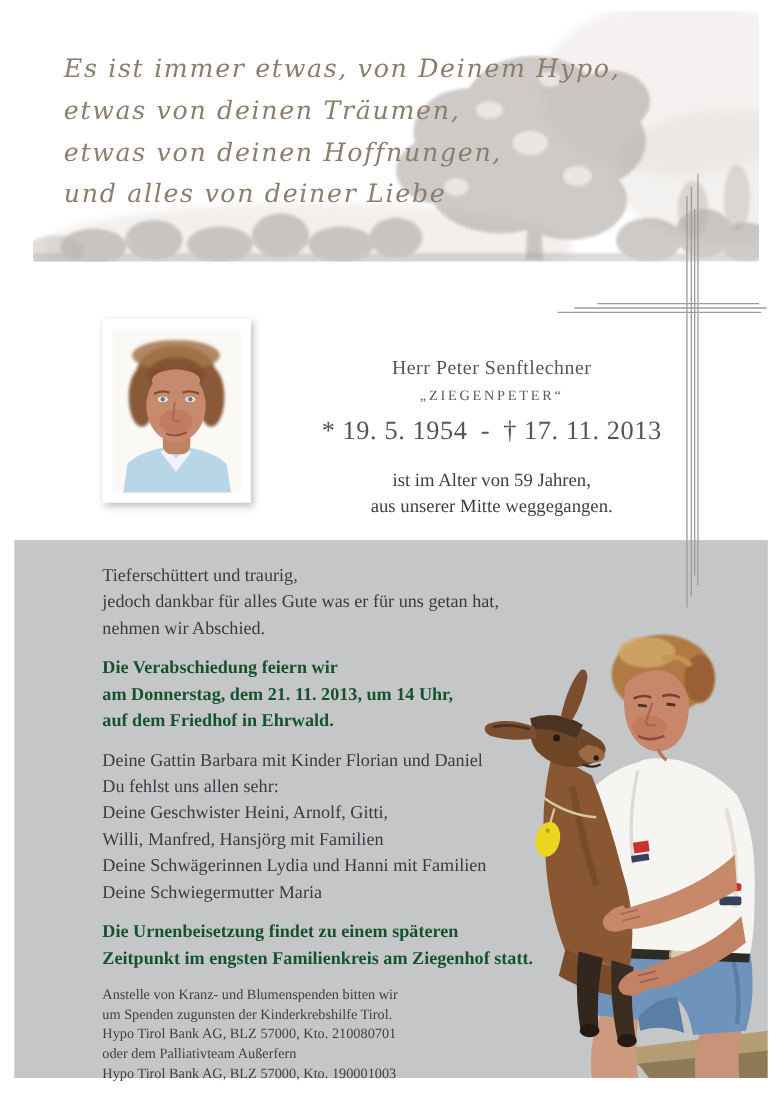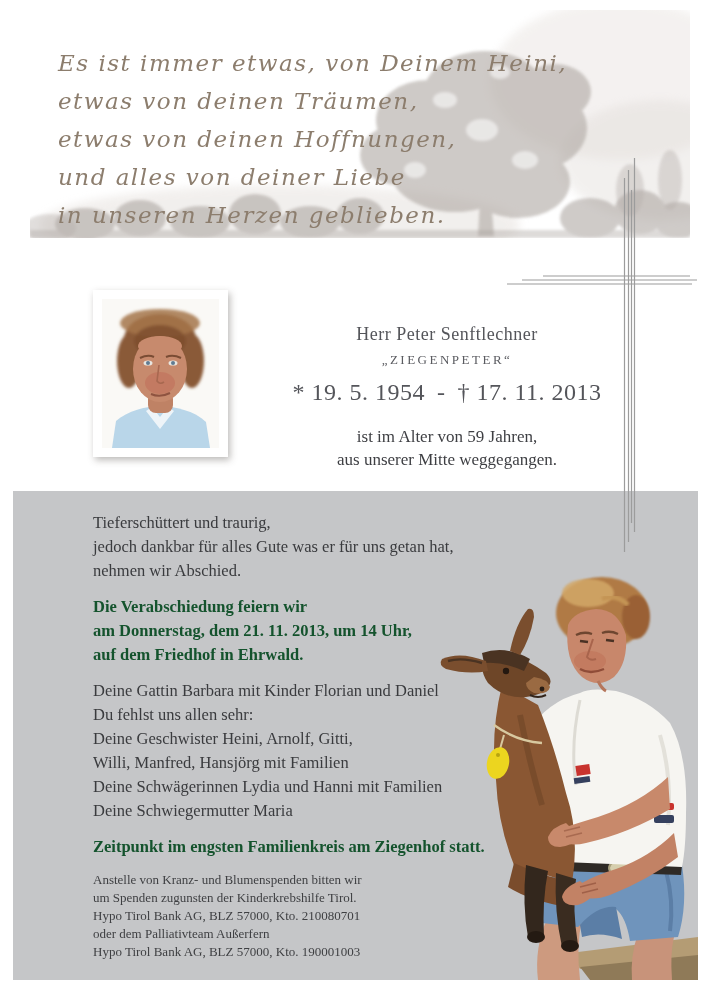--- a/index.html
+++ b/index.html
@@ -106,25 +106,24 @@
     </g>
     <g fill="#b5aeaa" opacity=".4" filter="url(#soft)">
       <ellipse cx="20" cy="218" rx="26" ry="14"></ellipse>
       <ellipse cx="600" cy="180" rx="14" ry="26"></ellipse>
       <ellipse cx="640" cy="170" rx="12" ry="30"></ellipse>
     </g>
   </svg>
 </div>
 
 <div class="quote">
-  <div>Es ist immer etwas, von Deinem Heini,</div>
+  <div>Es ist immer etwas, von Deinem Hypo,</div>
   <div>etwas von deinen Träumen,</div>
   <div>etwas von deinen Hoffnungen,</div>
   <div>und alles von deiner Liebe</div>
-  <div>in unseren Herzen geblieben.</div>
 </div>
 
 <svg class="cross-svg" xmlns="http://www.w3.org/2000/svg">
   <g stroke="#9c9c9c" stroke-width="1.2" fill="none">
     <line x1="624.5" y1="178" x2="624.5" y2="552"></line>
     <line x1="628.5" y1="170" x2="628.5" y2="542"></line>
     <line x1="631.5" y1="190" x2="631.5" y2="523"></line>
     <line x1="634.5" y1="158" x2="634.5" y2="532"></line>
     <line x1="543" y1="276" x2="690" y2="276"></line>
     <line x1="522" y1="280" x2="697" y2="280"></line>
@@ -198,20 +197,21 @@
     </div>
     <div class="para">
       <div>Deine Gattin Barbara mit Kinder Florian und Daniel</div>
       <div>Du fehlst uns allen sehr:</div>
       <div>Deine Geschwister Heini, Arnolf, Gitti,</div>
       <div>Willi, Manfred, Hansjörg mit Familien</div>
       <div>Deine Schwägerinnen Lydia und Hanni mit Familien</div>
       <div>Deine Schwiegermutter Maria</div>
     </div>
     <div class="para bold">
+      <div>Die Urnenbeisetzung findet zu einem späteren</div>
       <div>Zeitpunkt im engsten Familienkreis am Ziegenhof statt.</div>
     </div>
     <div class="para small">
       <div>Anstelle von Kranz- und Blumenspenden bitten wir</div>
       <div>um Spenden zugunsten der Kinderkrebshilfe Tirol.</div>
       <div>Hypo Tirol Bank AG, BLZ 57000, Kto. 210080701</div>
       <div>oder dem Palliativteam Außerfern</div>
       <div>Hypo Tirol Bank AG, BLZ 57000, Kto. 190001003</div>
     </div>
   </div>

